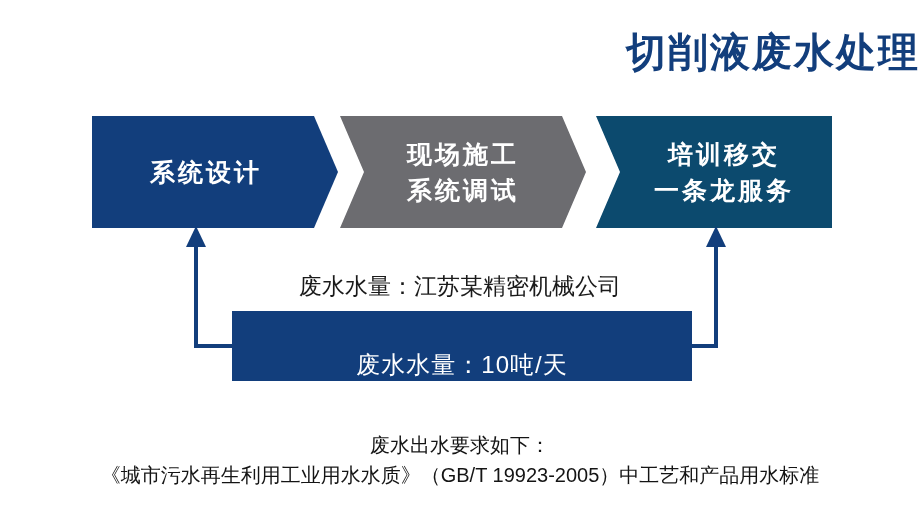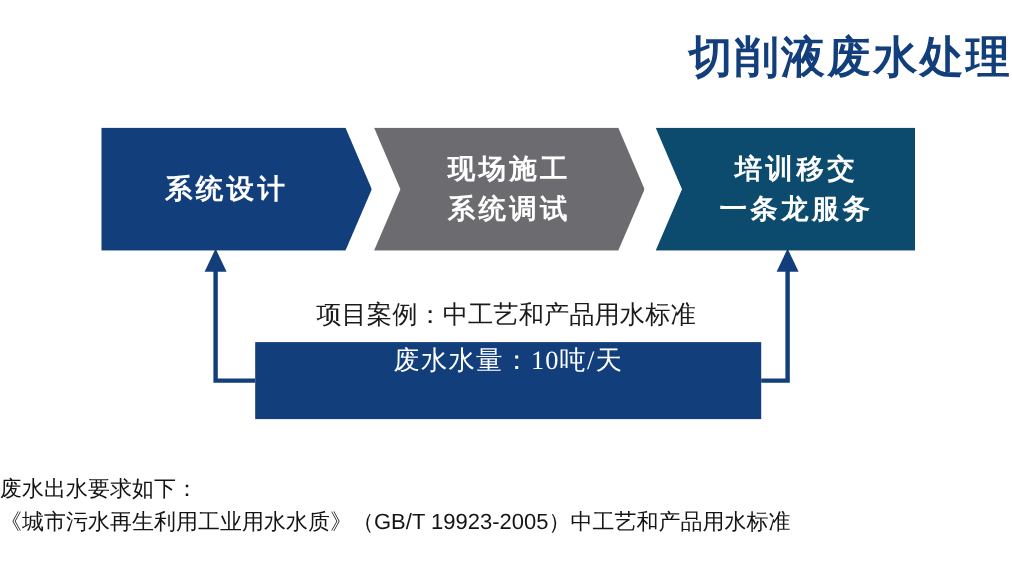--- a/index.html
+++ b/index.html
@@ -98,23 +98,22 @@
 
   
   .volume-bar {
     position: absolute;
     top: 311px;
     left: 232px;
     width: 460px;
     height: 70px;
     background: #123E7C;
     display: flex;
-    align-items: flex-start;
+    align-items: flex-end;
     justify-content: center;
-    font-family: Liberation Serif, serif;
   }
   .volume-text {
     color: #ffffff;
     font-size: 24px;
     letter-spacing: 1px;
     white-space: nowrap;
   }
 
   
   .connectors {
@@ -125,21 +124,21 @@
     height: 517px;
     pointer-events: none;
   }
 
   
   .footer {
     position: absolute;
     top: 430px;
     left: 0;
     width: 920px;
-    text-align: left;
+    text-align: center;
   }
   .footer-line {
     font-size: 20px;
     color: #141414;
     line-height: 1.5;
     white-space: nowrap;
   }
 </style>
 </head>
 <body>
@@ -172,21 +171,21 @@
       <path d="M232 346 L196 346 L196 243" stroke="#123E7C" stroke-width="4" fill="none"></path>
       <path d="M196 226 L186 247 L206 247 Z" fill="#123E7C"></path>
     </g>
 
     <g>
       <path d="M692 346 L716 346 L716 243" stroke="#123E7C" stroke-width="4" fill="none"></path>
       <path d="M716 226 L706 247 L726 247 Z" fill="#123E7C"></path>
     </g>
   </svg>
 
-  <div class="case-label">项目案例：中工艺和产品用水标准</div>
+  <div class="case-label">废水水量：江苏某精密机械公司</div>
 
   <div class="volume-bar">
     <span class="volume-text">废水水量：10吨/天</span>
   </div>
 
   <div class="footer">
     <div class="footer-line">废水出水要求如下：</div>
     <div class="footer-line">《城市污水再生利用工业用水水质》（GB/T 19923-2005）中工艺和产品用水标准</div>
   </div>
 

